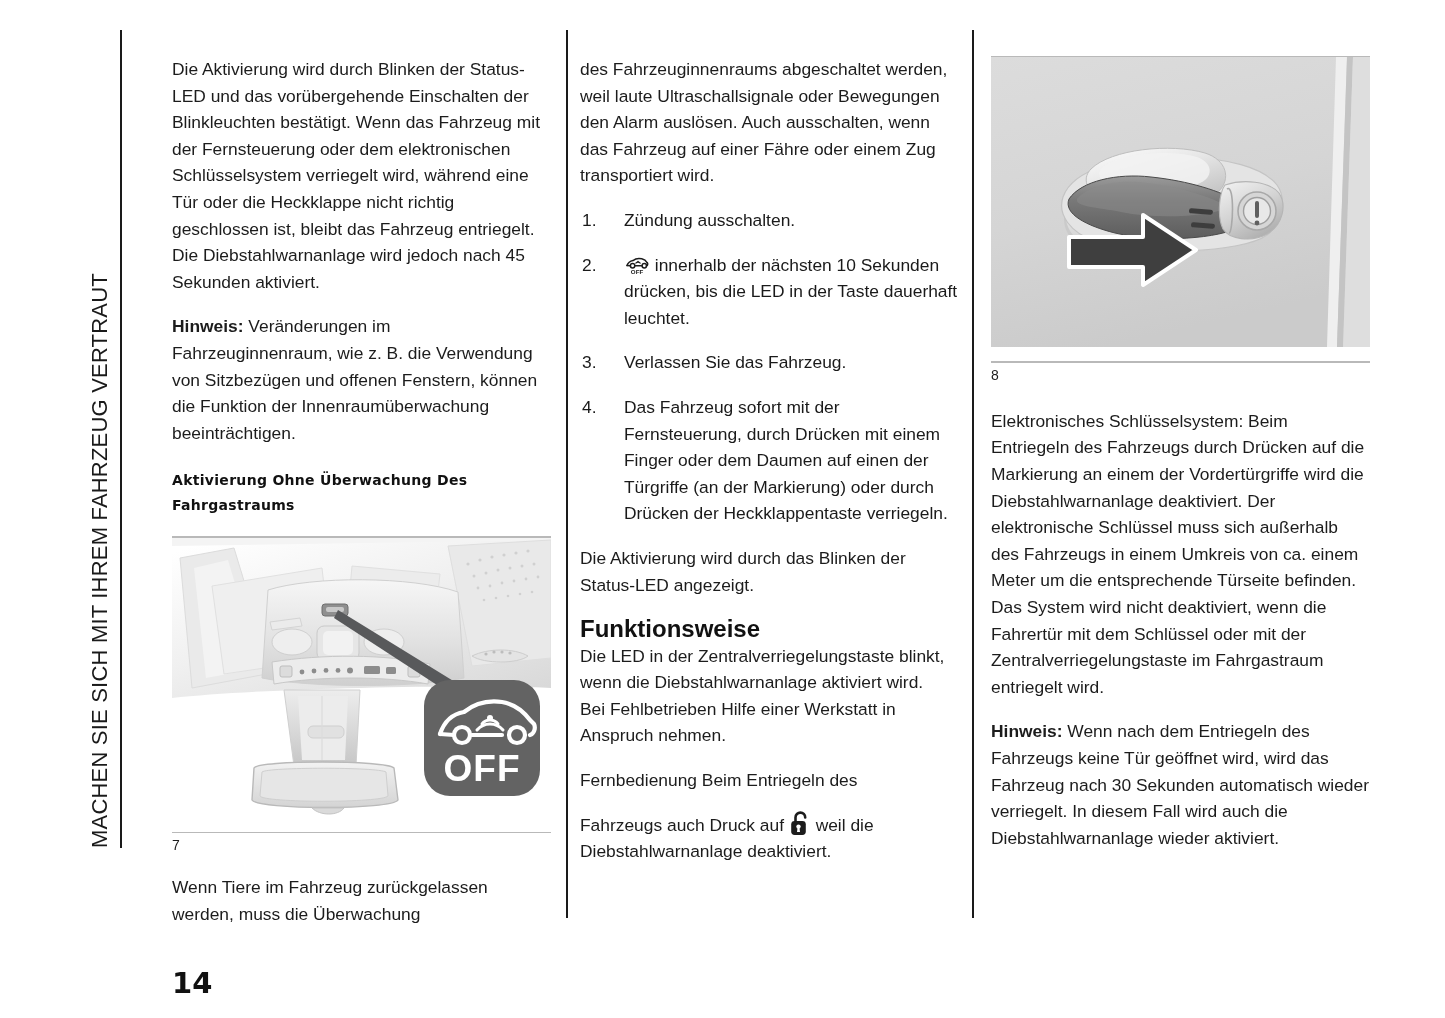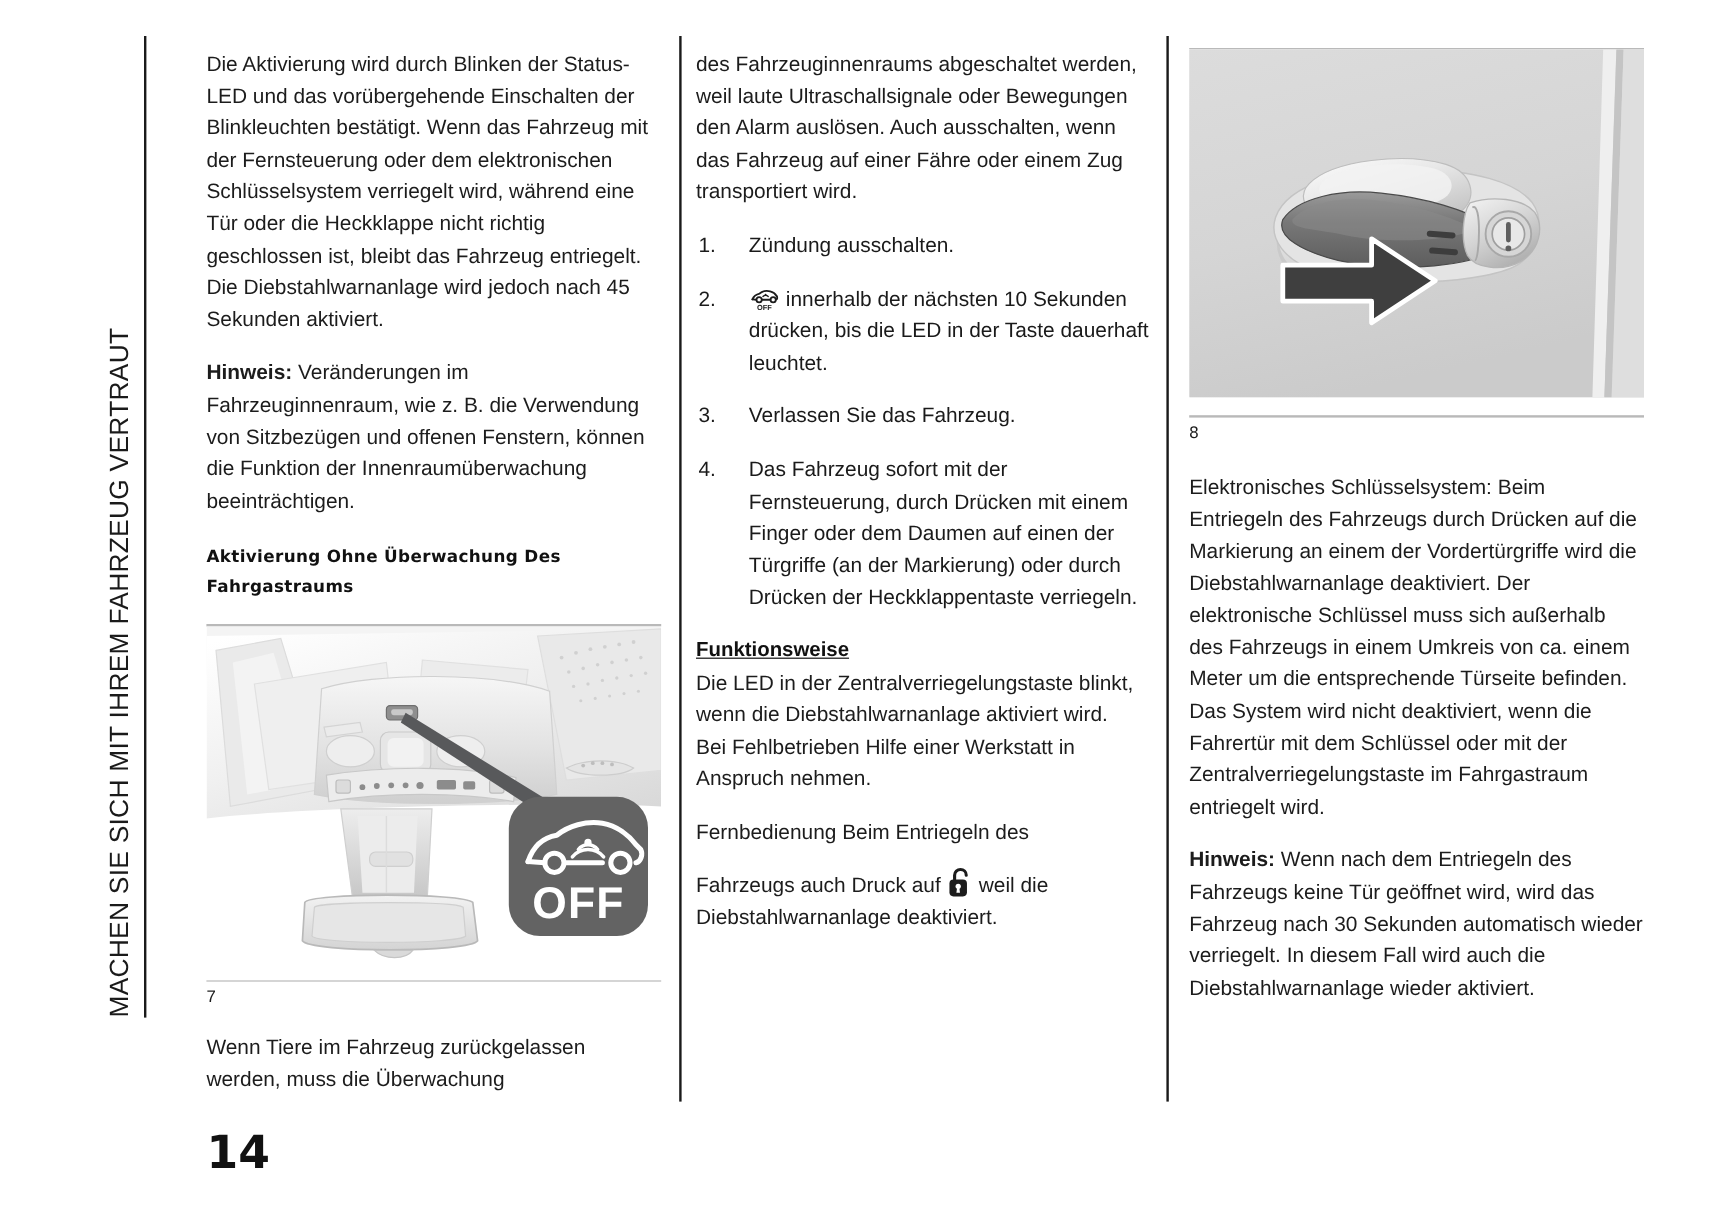--- a/index.html
+++ b/index.html
@@ -53,21 +53,21 @@
     left: 120px;
     top: 30px;
     width: 1.6px;
     height: 818px;
     background: #1a1a1a;
   }
 
   
   .col {
     position: absolute;
-    top: 40px;
+    top: 56px;
     width: 379px;
   }
   .col-1 { left: 172px; }
   .col-2 { left: 580px; }
   .col-3 { left: 991px; }
 
   .col-rule {
     position: absolute;
     top: 30px;
     width: 1.6px;
@@ -80,25 +80,24 @@
   p {
     margin: 0 0 18px 0;
     font-size: 17.4px;
     line-height: 26.6px;
     color: #1c1c1c;
   }
   p.tight { margin-bottom: 0; }
 
   .subhead {
     font-weight: bold;
-    font-size: 17px;
+    font-size: 24px;
     line-height: 26.6px;
     margin: 0;
     color: #111;
-    text-decoration: underline;
   }
 
   h2.heading {
     font-family: "DejaVu Sans", sans-serif;
     font-weight: bold;
     font-size: 14px;
     line-height: 25px;
     letter-spacing: 0.3px;
     margin: 22px 0 0 0;
     color: #111;
@@ -146,24 +145,24 @@
     font-size: 14px;
     line-height: 18px;
     padding-top: 3px;
     color: #1c1c1c;
   }
 
   
   .folio {
     position: absolute;
     left: 172px;
-    bottom: 36px;
+    bottom: 18px;
     font-family: "DejaVu Sans", sans-serif;
     font-weight: bold;
-    font-size: 38px;
+    font-size: 29px;
     color: #111;
   }
 
   
   .icon-inline {
     display: inline-block;
     vertical-align: -4px;
     width: 26px;
     height: 20px;
   }
@@ -366,20 +365,21 @@
       <li>
         <span class="num">3.</span>
         <span>Verlassen Sie das Fahrzeug.</span>
       </li>
       <li>
         <span class="num">4.</span>
         <span>Das Fahrzeug sofort mit der Fernsteuerung, durch Drücken mit einem Finger oder dem Daumen auf einen der Türgriffe (an der Markierung) oder durch Drücken der Heckklappentaste verriegeln.</span>
       </li>
     </ol>
 
+    <p>Die Aktivierung wird durch das Blinken der Status-LED angezeigt.</p>
 
     <div class="subhead">Funktionsweise</div>
     <p class="tight">Die LED in der Zentralverriegelungstaste blinkt, wenn die Diebstahlwarnanlage aktiviert wird.</p>
     <p>Bei Fehlbetrieben Hilfe einer Werkstatt in Anspruch nehmen.</p>
 
     <p class="tight">Fernbedienung Beim Entriegeln des</p>
     <p style="margin-top:16px"><span>Fahrzeugs auch Druck auf </span><span class="icon-lock-inline">
         <svg viewBox="0 0 22 28" width="22" height="28" xmlns="http://www.w3.org/2000/svg" aria-hidden="true">
           <path d="M6.5,11 L6.5,7.4 C6.5,4.6 8.7,2.6 11.4,2.6 C14.1,2.6 16.2,4.6 16.2,7.4" fill="none" stroke="#1c1c1c" stroke-width="2.6" stroke-linecap="round"></path>
           <rect x="2.2" y="11" width="14.6" height="14" rx="3.4" fill="#1c1c1c"></rect>

